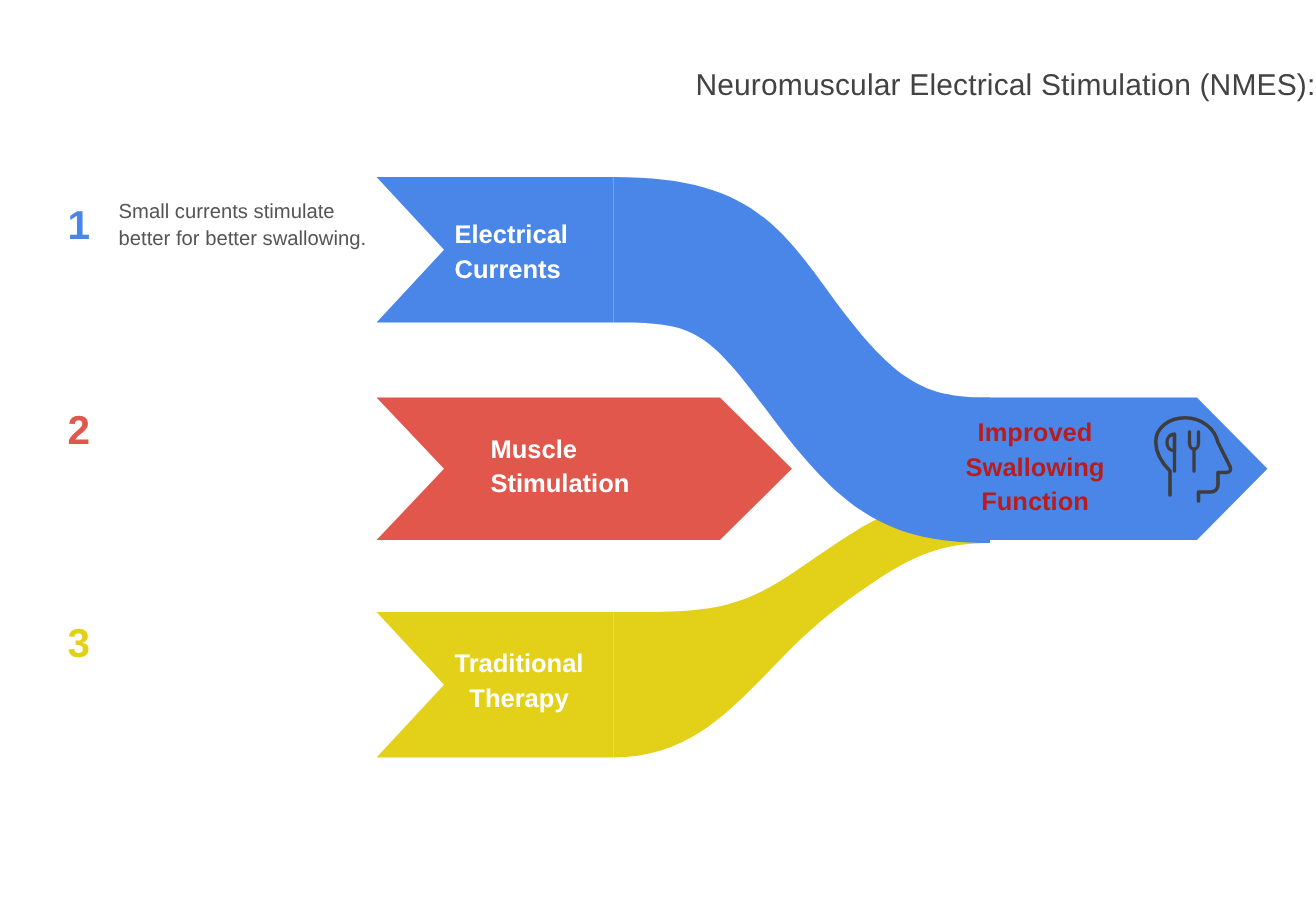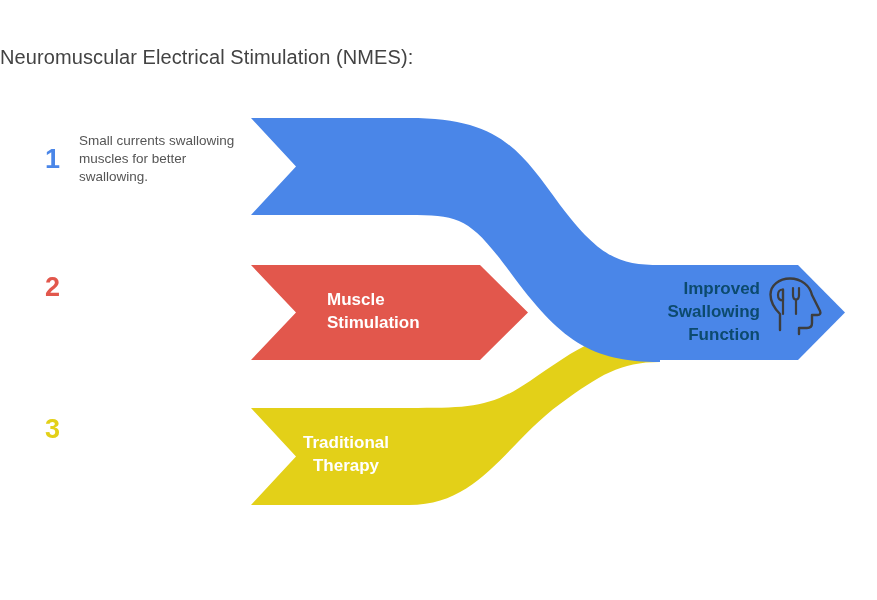--- a/index.html
+++ b/index.html
@@ -21,21 +21,21 @@
     top: 0;
     width: 877px;
     height: 600px;
   }
 
   #title {
     position: absolute;
     left: 0;
     top: 46px;
     width: 877px;
-    text-align: left;
+    text-align: right;
     font-size: 20px;
     color: #434343;
     letter-spacing: 0.1px;
   }
 
   .step {
     position: absolute;
     left: 45px;
     width: 200px;
     display: flex;
@@ -75,25 +75,25 @@
   }
   #label-electrical { left: 303px; top: 145px; }
   #label-muscle     { left: 303px; top: 288px; margin-left: 24px; }
   #label-traditional{ left: 303px; top: 431px; text-align: center; }
 
   #label-outcome {
     position: absolute;
     left: 620px;
     top: 277px;
     width: 140px;
-    text-align: right;
+    text-align: center;
     font-size: 17px;
     font-weight: bold;
     line-height: 23px;
-    color: #0c4a6e;
+    color: #b91c1c;
     white-space: pre-line;
   }
 </style>
 </head>
 <body>
 
 <div id="stage">
 
   <div id="title">Neuromuscular Electrical Stimulation (NMES):</div>
 
@@ -153,31 +153,33 @@
 
       <line x1="25" y1="10" x2="25" y2="17" stroke="#3d3d3d" stroke-width="2.2" stroke-linecap="round"></line>
       <line x1="31" y1="10" x2="31" y2="17" stroke="#3d3d3d" stroke-width="2.2" stroke-linecap="round"></line>
       <path d="M 25,17 C 25,20 26.5,21.5 28,21.5 C 29.5,21.5 31,20 31,17" fill="none" stroke="#3d3d3d" stroke-width="2.2" stroke-linecap="round" stroke-linejoin="round"></path>
       <line x1="28" y1="21.5" x2="28" y2="36" stroke="#3d3d3d" stroke-width="2.2" stroke-linecap="round"></line>
     </g>
   </svg>
 
   <div class="step" id="step-1">
     <div class="step-num" style="color: rgb(74, 134, 232);">1</div>
-    <div class="step-text">Small currents swallowing muscles for better swallowing.</div>
+    <div class="step-text">Small currents stimulate better for better swallowing.</div>
   </div>
 
   <div class="step" id="step-2">
     <div class="step-num" style="color: rgb(226, 87, 76);">2</div>
   </div>
 
   <div class="step" id="step-3">
     <div class="step-num" style="color: rgb(227, 208, 24);">3</div>
   </div>
 
+  <div class="band-label" id="label-electrical">Electrical
+Currents</div>
   <div class="band-label" id="label-muscle">Muscle
 Stimulation</div>
   <div class="band-label" id="label-traditional">Traditional
 Therapy</div>
 
   <div id="label-outcome">Improved
 Swallowing
 Function</div>
 
 </div>

